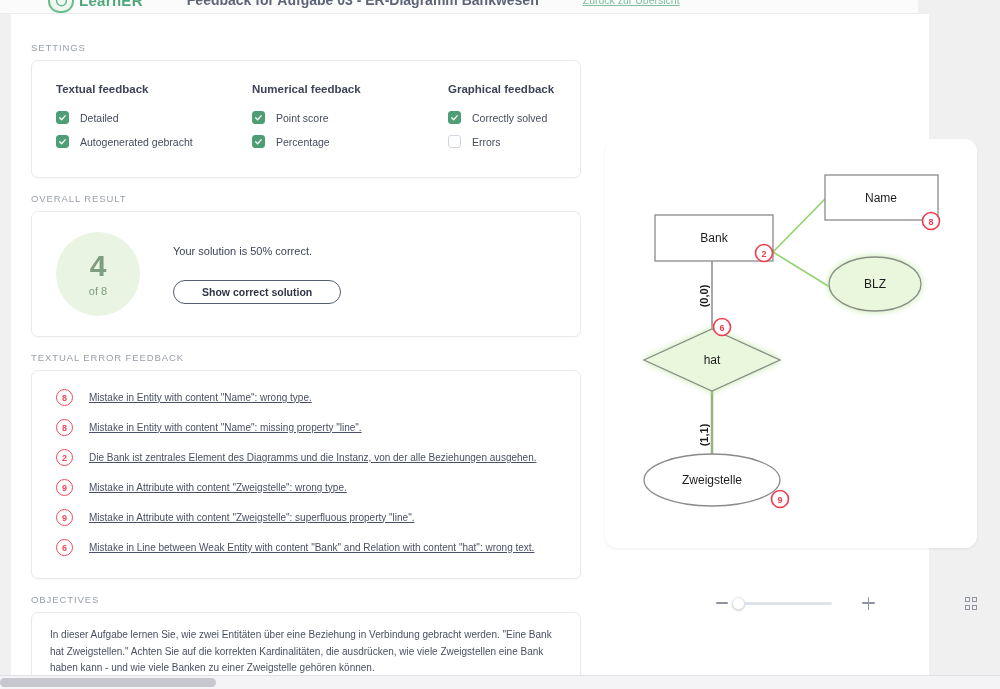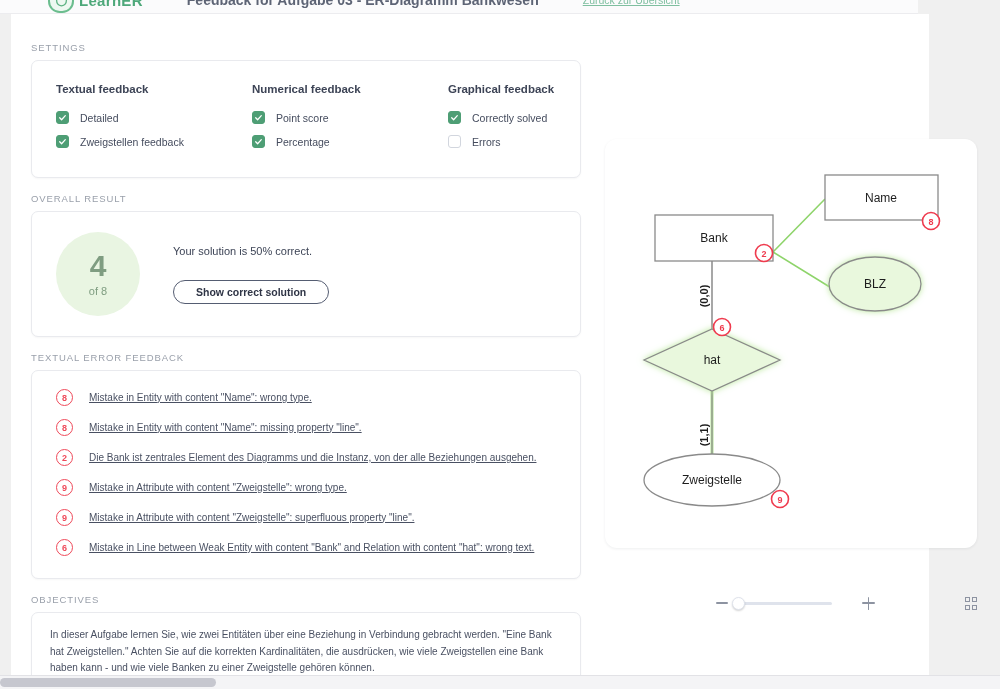--- a/index.html
+++ b/index.html
@@ -79,21 +79,21 @@
   .score-circle {
     width: 84px; height: 84px; border-radius: 50%; background: #e9f5e2;
     display: flex; flex-direction: column; align-items: center;
     justify-content: center; flex: 0 0 auto;
   }
   .score-num { font-size: 30px; font-weight: 700; color: #7f9d81; line-height: 1; }
   .score-of { font-size: 11px; color: #7f9d81; margin-top: 4px; }
   .result-right { margin-left: 33px; }
   .result-text { font-size: 11px; font-weight: 400; color: #3d4456; }
   .btn-outline {
-    margin-top: 23px; display: inline-block; padding: 5px 22px;
+    margin-top: 23px; display: inline-block; padding: 5px 28px;
     border: 1px solid #555d72; border-radius: 13px; background: #fff;
     font-size: 10.5px; font-weight: 700; color: #2f3546;
     font-family: "Liberation Sans", sans-serif; cursor: pointer;
   }
 
   
   .feedback-card { padding: 18px 24px 20px 24px; }
   .fb-row { display: flex; align-items: center; margin-bottom: 13px; }
   .fb-row:last-child { margin-bottom: 2px; }
   .badge {
@@ -201,21 +201,21 @@
                 </svg>
             </span>
             <span class="cb-label">Detailed</span>
           </div>
           <div class="cb-row">
             <span class="cb on">
               <svg viewBox="0 0 16 16" aria-hidden="true">
                   <path d="M3 8.5 L6.4 12 L13 4.6" fill="none" stroke="#fff" stroke-width="2.2" stroke-linecap="round" stroke-linejoin="round"></path>
                 </svg>
             </span>
-            <span class="cb-label">Zweigstellen feedback</span>
+            <span class="cb-label">Autogenerated gebracht</span>
           </div>
         </div>
 
         <div class="settings-col">
           <div class="col-title">Numerical feedback</div>
           <div class="cb-row">
             <span class="cb on">
               <svg viewBox="0 0 16 16" aria-hidden="true">
                   <path d="M3 8.5 L6.4 12 L13 4.6" fill="none" stroke="#fff" stroke-width="2.2" stroke-linecap="round" stroke-linejoin="round"></path>
                 </svg>

